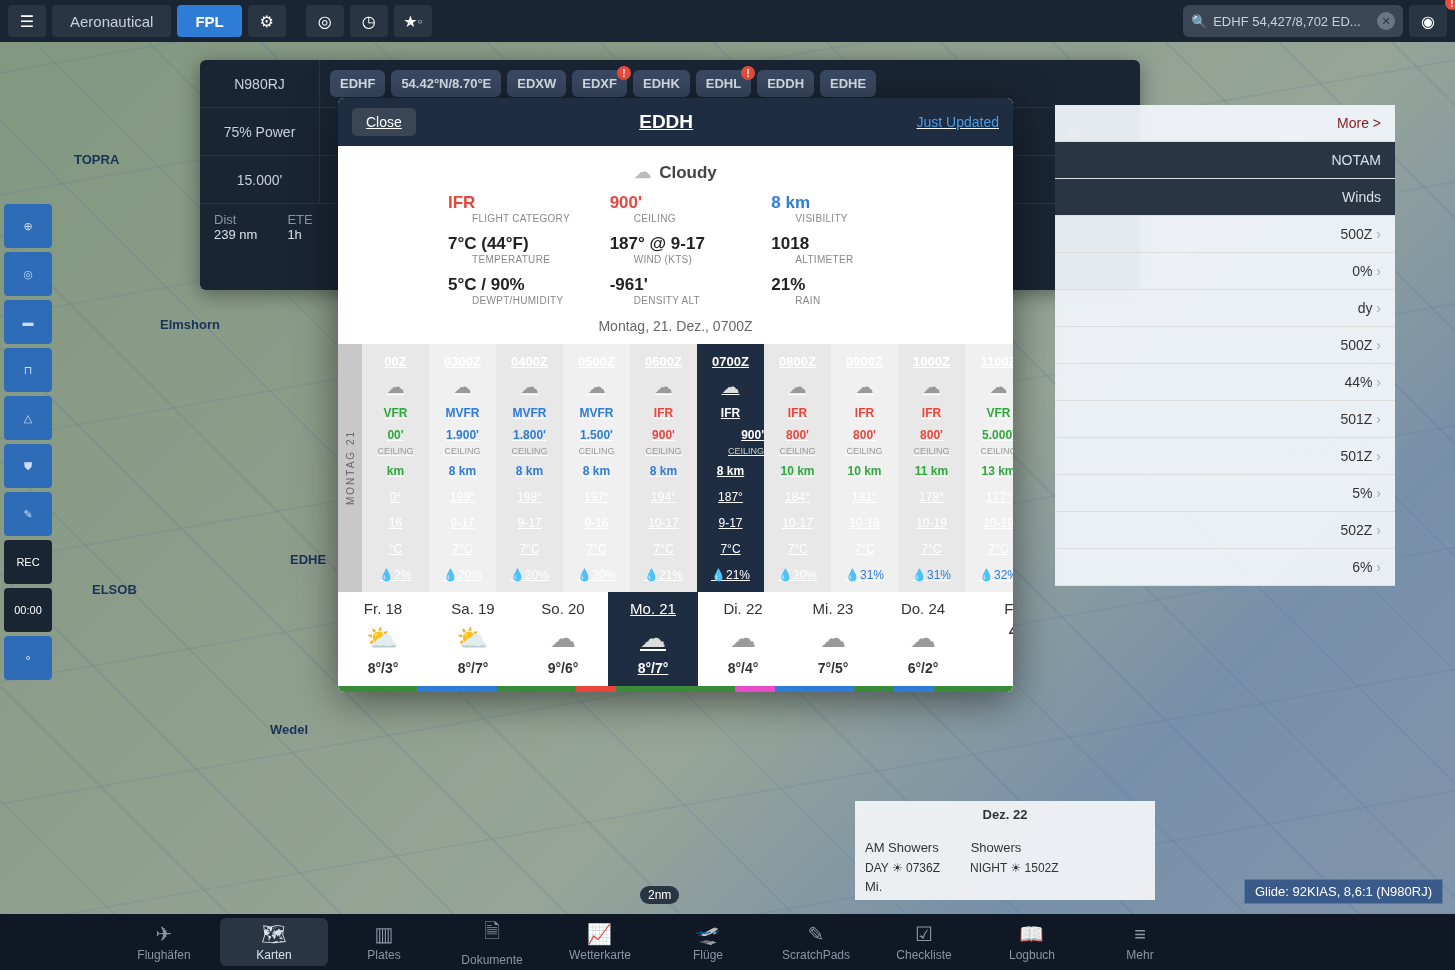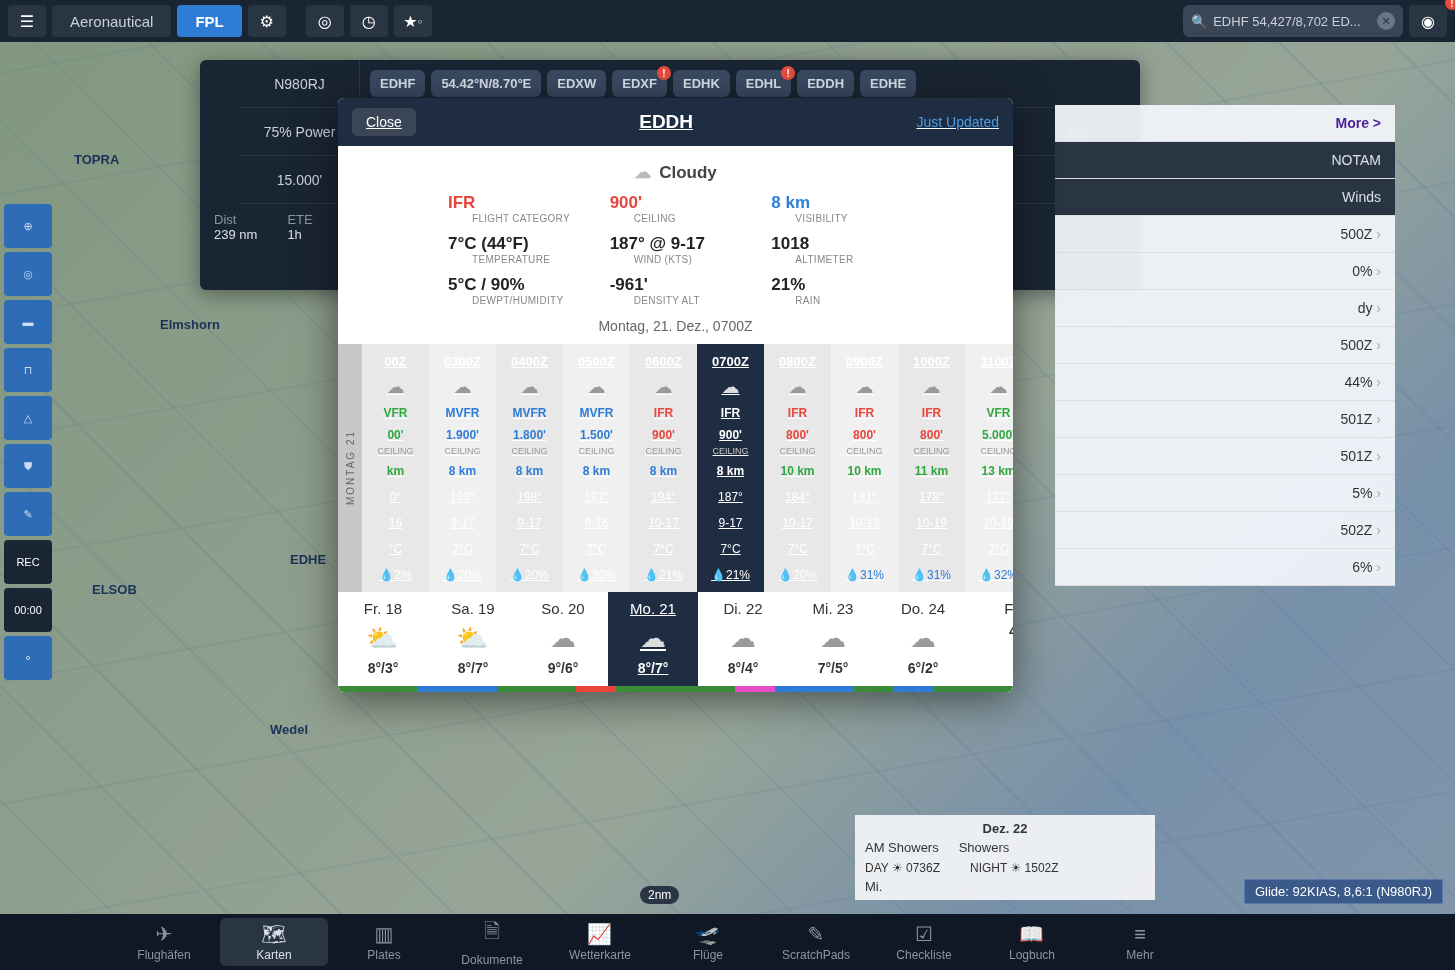--- a/index.html
+++ b/index.html
@@ -22,31 +22,31 @@
 .scale-badge { position:absolute; bottom:10px; left:640px; background:#2a3544; color:#fff; padding:2px 8px; border-radius:9px; font-size:12px;}
 .glide-badge { position:absolute; bottom:10px; right:12px; background:#3a5a8a; color:#fff; padding:4px 10px; border-radius:0; font-size:13px; border:1px solid #5a7aaa;}
 
 
 .left-strip { position:absolute; top:42px; left:0; width:56px; bottom:56px; display:flex; flex-direction:column; padding-top:160px;}
 .left-strip .tool { width:48px; height:44px; margin:2px 4px; background:#2e6cb8; border-radius:4px; display:flex; align-items:center; justify-content:center; color:#cde; font-size:11px;}
 .left-strip .timer { background:#1a2533; color:#fff; font-size:11px; text-align:center;}
 
 
 .fpl-panel { position:absolute; top:60px; left:200px; width:940px; height:230px; background:#1a2533; display:flex; flex-direction:column; border-radius:6px; box-shadow:0 4px 20px rgba(0,0,0,.4);}
-.fpl-row1 { display:flex; height:48px;margin-left:40px;}
+.fpl-row1 { display:flex; height:48px;}
 .fpl-row1 .cell { flex:0 0 120px; border-right:1px solid #2a3544; border-bottom:1px solid #2a3544; display:flex; align-items:center; justify-content:center; font-size:14px; color:#c8d0db;}
 .waypoint-pills { flex:1; display:flex; align-items:center; padding:0 10px; gap:6px; overflow:hidden; border-bottom:1px solid #2a3544;}
 .waypoint-pills .pill { background:#3a4a62; padding:6px 10px; border-radius:6px; font-size:13px; color:#d8e0ea; white-space:nowrap; font-weight:600; position:relative;}
 .proc-cell { flex:0 0 130px; display:flex; align-items:center; justify-content:center; border-bottom:1px solid #2a3544; font-size:15px; color:#c8d0db;}
 
 
 .right-panel { position:absolute; top:105px; right:60px; width:340px; bottom:90px; display:flex; flex-direction:column;}
 .right-panel .r-item { background:rgba(240,244,250,.95); color:#333; padding:10px 14px; border-bottom:1px solid #ddd; font-size:14px; display:flex; justify-content:space-between; align-items:center;}
 .right-panel .r-item .chev { color:#aaa;}
-.right-panel .more { color:#4c1d95; font-weight:700;}
+.right-panel .more { color:#7f1d1d; font-weight:400;}
 
 
 .weather-modal { position:absolute; top:98px; left:338px; width:675px; background:#fff; border-radius:6px; box-shadow:0 8px 40px rgba(0,0,0,.5); overflow:hidden;text-decoration:underline;}
 .wm-header { background:#1f2d42; height:48px; display:flex; align-items:center; padding:0 14px;}
 .wm-header .close { background:#3a4656; color:#fff; padding:6px 14px; border-radius:5px; font-size:14px; cursor:pointer;}
 .wm-header .title { flex:1; text-align:center; font-size:19px; font-weight:600; color:#fff;}
 .wm-header .upd { color:#4a9de8; font-size:14px;}
 
 .wm-summary { padding:16px 30px 10px; color:#222;}
 .wm-cond { text-align:center; font-size:17px; font-weight:600; color:#444; margin-bottom:10px; display:flex; align-items:center; justify-content:center; gap:8px;}
@@ -55,21 +55,21 @@
 .metric .lbl { font-size:10px; color:#888; letter-spacing:.3px; text-transform:uppercase;padding-left:24px;}
 .c-ifr { color:#e8453d;} .c-blue{color:#2e7cd6;} .c-mvfr{color:#2e7cd6;} .c-vfr{color:#2fa83f;}
 .timestamp { text-align:center; color:#666; font-size:14px; margin-top:12px;}
 
 .hour-strip { display:flex; background:#f0f0f0; position:relative;}
 .day-lbl { flex:0 0 24px; background:#c8c8c8; writing-mode:vertical-lr; text-align:center; font-size:10px; color:#666; letter-spacing:2px; padding:8px 0; display:flex; align-items:center; justify-content:center;}
 .day-lbl div { transform: rotate(180deg);}
 .hour-cols { flex:1; display:flex; overflow:hidden;}
 .hour-col { flex:0 0 67px; text-align:center; padding:6px 0; background:#e8e8e8; font-size:12px; display:flex; flex-direction:column; gap:4px;}
 .hour-col:nth-child(even){background:#f0f0f0;}
-.hour-col.sel { background:#1f2d42; color:#fff;}
+.hour-col.sel { background:#1f2d42; color:#fff;text-align:right;}
 .hour-col .time { font-weight:600; font-size:13px;}
 .hour-col .cat { font-weight:600; font-size:12px;}
 .hour-col .ceil-v { font-weight:600;}
 .hour-col .ceil-l { font-size:9px; color:#999;}
 .hour-col.sel .ceil-l { color:#ccc;}
 .hour-col .cloud { font-size:18px; color:#999; line-height:1;}
 .hour-col.sel .cloud { color:#ddd;}
 .rain-drop { color:#2e7cd6;}
 .hour-col .row { height:22px; display:flex; align-items:center; justify-content:center;}
 
@@ -224,21 +224,21 @@
       </div>
       <div class="r-item">
         <span></span>
         <span>6% <span class="chev">›</span></span>
       </div>
     </div>
 </div>
 
 <div class="daily-box">
   <div style="text-align:center;font-weight:600">Dez. 22</div>
-  <div style="display:flex;gap:20px;margin-top:4px">
+  <div style="display:flex;gap:32px;margin-top:18px">
       <span>AM Showers</span>
       <span>Showers</span>
     </div>
   <div style="display:flex;gap:30px;margin-top:6px;font-size:12px">
       <span>DAY ☀ 0736Z</span>
       <span>NIGHT ☀ 1502Z</span>
     </div>
   <div style="margin-top:4px">Mi.</div>
 </div>
 

